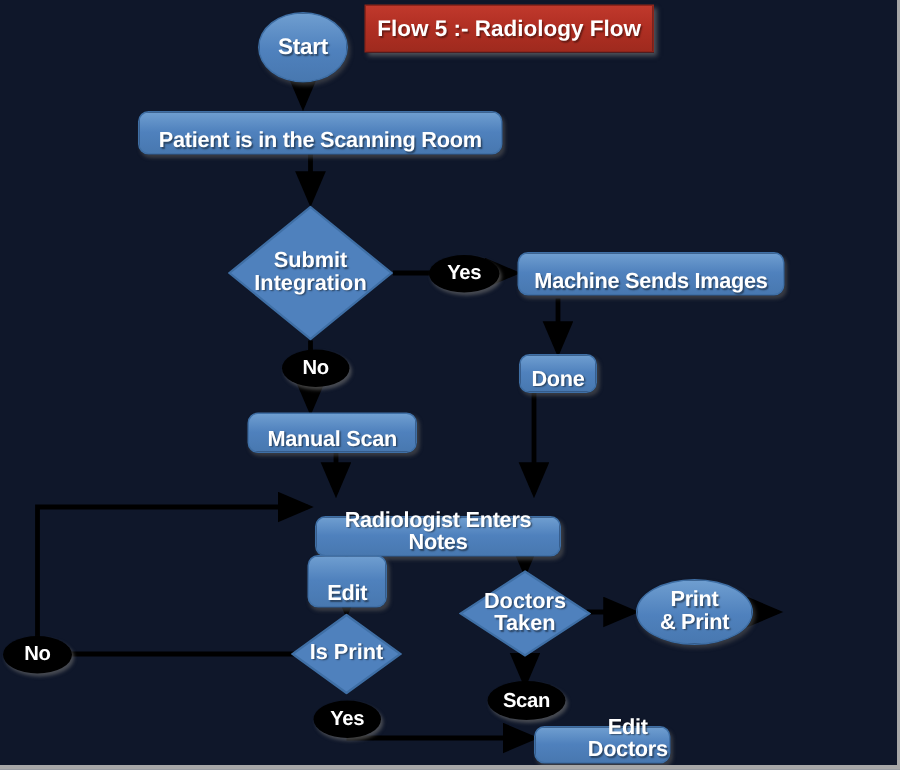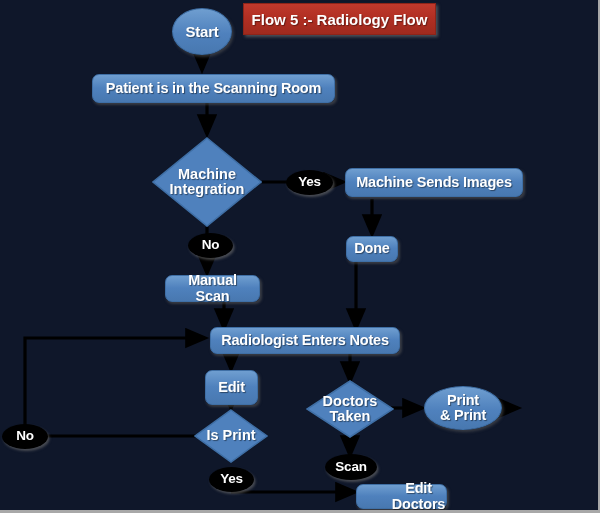--- a/index.html
+++ b/index.html
@@ -39,20 +39,21 @@
     line-height: 1.04;
   }
   
   .box {
     background: linear-gradient(180deg,#6f9ed0 0%,#4f81bd 48%,#4878b0 100%);
     border: 1.5px solid #3f6fa5;
     border-radius: 7px;
     font-size: 14.5px;
     box-shadow: 1.5px 2px 2.5px rgba(90,90,90,0.55);
     padding: 0 7px;
+    align-items: flex-end;
   }
   
   .circle {
     background: linear-gradient(180deg,#6f9ed0 0%,#4f81bd 55%,#4878b0 100%);
     border: 1.5px solid #3f6fa5;
     border-radius: 50%;
     font-size: 15px;
     box-shadow: 1.5px 2px 3px rgba(90,90,90,0.55);
   }
   
@@ -180,21 +181,21 @@
   <div class="node box" style="left:92px; top:74px; width:243px; height:29px;">
     <span>Patient is in the Scanning Room</span>
   </div>
 
   <div class="diamond-wrap" style="left:152px; top:137px; width:110px; height:90px;">
     <svg class="diamond-shape" viewBox="0 0 110 90">
       <polygon points="55,1 109,45 55,89 1,45" fill="#4f81bd" stroke="#3f6fa5" stroke-width="1.5"></polygon>
     </svg>
     <div class="diamond-label">
       <div>
-        <div>Machine</div>
+        <div>Submit</div>
         <div>Integration</div>
       </div>
     </div>
   </div>
 
   <div class="node pill" style="left:286px; top:170px; width:47px; height:25px;">
     <span>Yes</span>
   </div>
 
   <div class="node box" style="left:345px; top:168px; width:178px; height:29px;">
@@ -202,25 +203,25 @@
   </div>
 
   <div class="node pill" style="left:188px; top:233px; width:45px; height:25px;">
     <span>No</span>
   </div>
 
   <div class="node box" style="left:346px; top:236px; width:52px; height:26px;">
     <span>Done</span>
   </div>
 
-  <div class="node box" style="left:165px; top:275px; width:95px; height:27px;">
+  <div class="node box" style="left:165px; top:275px; width:113px; height:27px;">
     <span>Manual Scan</span>
   </div>
 
-  <div class="node box" style="left:210px; top:327px; width:190px; height:27px;">
+  <div class="node box" style="left:210px; top:344px; width:164px; height:27px;">
     <span>Radiologist Enters Notes</span>
   </div>
 
   <div class="node box" style="left:205px; top:370px; width:53px; height:35px;">
     <span>Edit</span>
   </div>
 
   <div class="diamond-wrap" style="left:194px; top:409px; width:74px; height:54px;">
     <svg class="diamond-shape" viewBox="0 0 74 54">
       <polygon points="37,1 73,27 37,53 1,27" fill="#4f81bd" stroke="#3f6fa5" stroke-width="1.5"></polygon>

